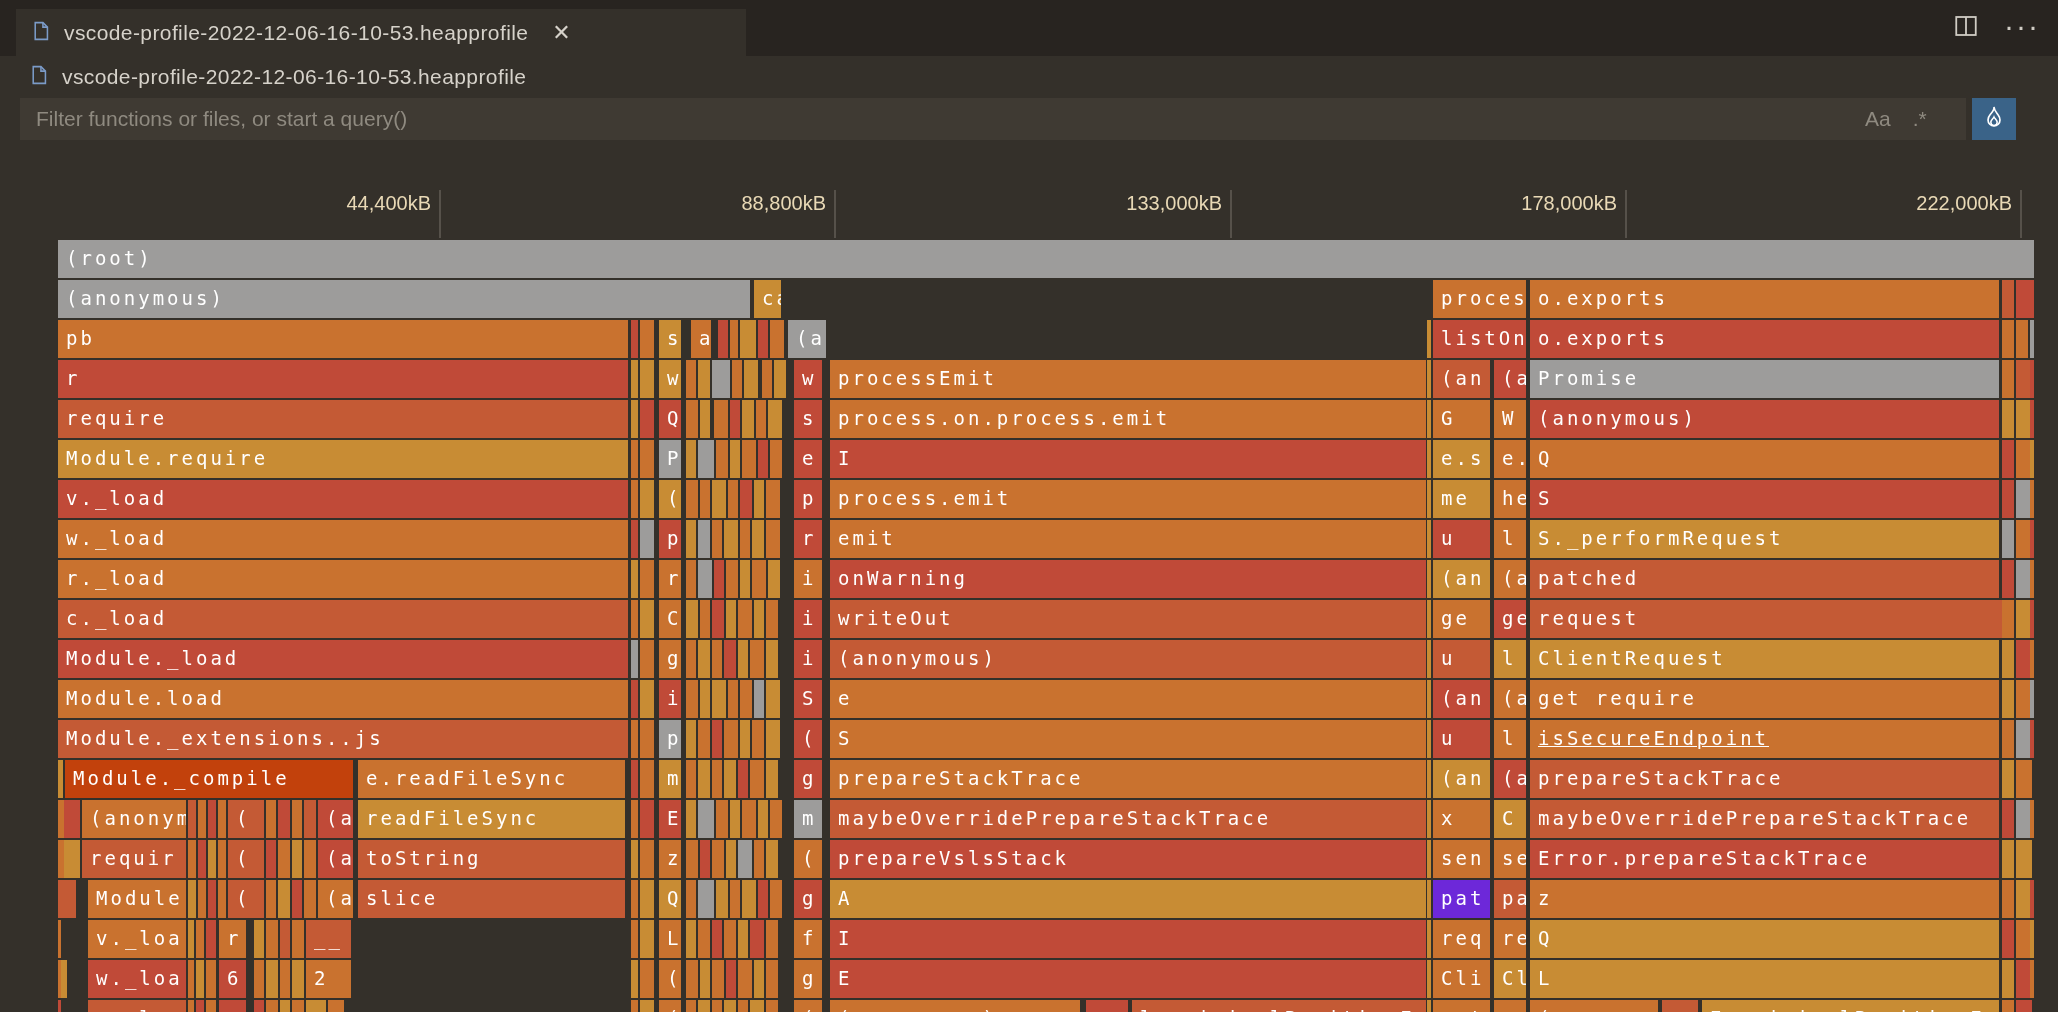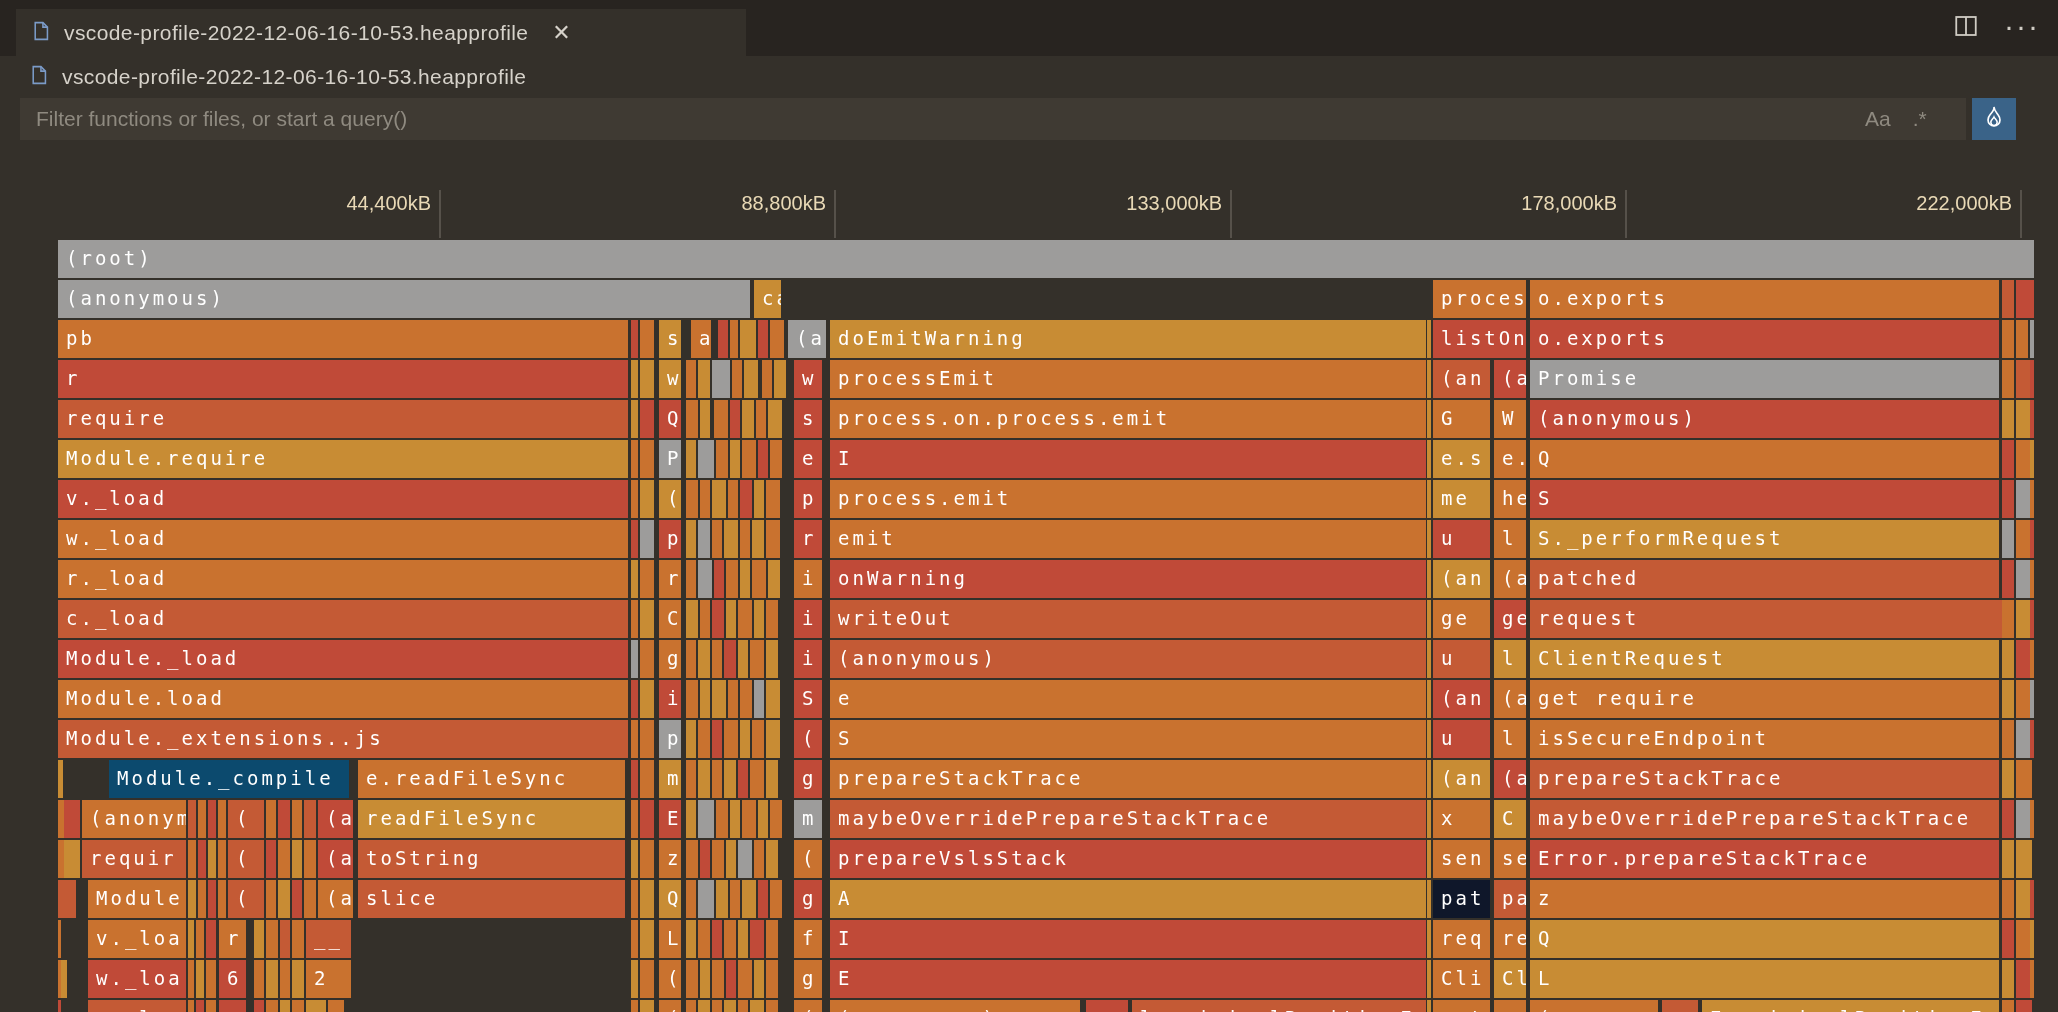--- a/index.html
+++ b/index.html
@@ -120,21 +120,20 @@
       <div class="fcell" style="left: 617px; width: 7px; background: rgb(192, 74, 56); padding: 0px;"></div>
       <div class="fcell" style="left: 626px; width: 14px; background: rgb(201, 114, 47); padding: 0px;"></div>
       <div class="fcell" style="left: 645px; width: 22px; background: rgb(200, 140, 52);">s</div>
       <div class="fcell" style="left: 677px; width: 20px; background: rgb(201, 114, 47);">a</div>
       <div class="fcell" style="left: 704px; width: 10px; background: rgb(192, 74, 56); padding: 0px;"></div>
       <div class="fcell" style="left: 716px; width: 8px; background: rgb(201, 114, 47); padding: 0px;"></div>
       <div class="fcell" style="left: 726px; width: 16px; background: rgb(200, 140, 52); padding: 0px;"></div>
       <div class="fcell" style="left: 744px; width: 10px; background: rgb(192, 74, 56); padding: 0px;"></div>
       <div class="fcell" style="left: 756px; width: 14px; background: rgb(201, 114, 47); padding: 0px;"></div>
       <div class="fcell" style="left: 774px; width: 38px; background: rgb(157, 156, 155);">(a</div>
-      <div class="fcell" style="left: 816px; width: 596px; background: rgb(200, 140, 52);">doEmitWarning</div>
       <div class="fcell" style="left: 1413px; width: 4px; background: rgb(200, 140, 52); padding: 0px;"></div>
       <div class="fcell" style="left: 1419px; width: 93px; background: rgb(192, 74, 56);">listOn</div>
       <div class="fcell" style="left: 1516px; width: 469px; background: rgb(192, 74, 56);">o.exports</div>
       <div class="fcell" style="left: 1988px; width: 12px; background: rgb(201, 114, 47); padding: 0px;"></div>
       <div class="fcell" style="left: 2002px; width: 12px; background: rgb(201, 114, 47); padding: 0px;"></div>
       <div class="fcell" style="left: 2016px; width: 4px; background: rgb(157, 156, 155); padding: 0px;"></div>
     </div>
     <div class="frow" style="top: 360px;">
       <div class="fcell" style="left: 44px; width: 570px; background: rgb(192, 74, 56);">r</div>
       <div class="fcell" style="left: 617px; width: 7px; background: rgb(200, 140, 52); padding: 0px;"></div>
@@ -343,28 +342,28 @@
       <div class="fcell" style="left: 698px; width: 10px; background: rgb(192, 74, 56); padding: 0px;"></div>
       <div class="fcell" style="left: 710px; width: 14px; background: rgb(201, 114, 47); padding: 0px;"></div>
       <div class="fcell" style="left: 726px; width: 10px; background: rgb(200, 140, 52); padding: 0px;"></div>
       <div class="fcell" style="left: 738px; width: 12px; background: rgb(201, 114, 47); padding: 0px;"></div>
       <div class="fcell" style="left: 752px; width: 14px; background: rgb(200, 140, 52); padding: 0px;"></div>
       <div class="fcell" style="left: 780px; width: 28px; background: rgb(192, 74, 56);">(</div>
       <div class="fcell" style="left: 816px; width: 596px; background: rgb(201, 114, 47);">S</div>
       <div class="fcell" style="left: 1413px; width: 4px; background: rgb(200, 140, 52); padding: 0px;"></div>
       <div class="fcell" style="left: 1419px; width: 57px; background: rgb(192, 74, 56);">u</div>
       <div class="fcell" style="left: 1480px; width: 32px; background: rgb(201, 114, 47);">l</div>
-      <div class="fcell" style="left: 1516px; width: 469px; background: rgb(201, 114, 47);">isSecureEndpoint</div>
+      <div class="fcell" style="left: 1516px; width: 469px; background: rgb(201, 114, 47); text-decoration: underline;">isSecureEndpoint</div>
       <div class="fcell" style="left: 1988px; width: 12px; background: rgb(201, 114, 47); padding: 0px;"></div>
       <div class="fcell" style="left: 2002px; width: 14px; background: rgb(157, 156, 155); padding: 0px;"></div>
       <div class="fcell" style="left: 2016px; width: 4px; background: rgb(192, 74, 56); padding: 0px;"></div>
     </div>
     <div class="frow" style="top: 760px;">
       <div class="fcell" style="left: 44px; width: 5px; background: rgb(200, 140, 52); padding: 0px;"></div>
-      <div class="fcell" style="left: 51px; width: 240px; background: #0c4a6e; margin-left: 44px;">Module._compile</div>
+      <div class="fcell" style="left: 51px; width: 288px; background: #c2410c;">Module._compile</div>
       <div class="fcell" style="left: 344px; width: 267px; background: rgb(201, 114, 47);">e.readFileSync</div>
       <div class="fcell" style="left: 617px; width: 7px; background: rgb(192, 74, 56); padding: 0px;"></div>
       <div class="fcell" style="left: 626px; width: 14px; background: rgb(201, 114, 47); padding: 0px;"></div>
       <div class="fcell" style="left: 645px; width: 22px; background: rgb(200, 140, 52);">m</div>
       <div class="fcell" style="left: 672px; width: 10px; background: rgb(201, 114, 47); padding: 0px;"></div>
       <div class="fcell" style="left: 684px; width: 12px; background: rgb(200, 140, 52); padding: 0px;"></div>
       <div class="fcell" style="left: 698px; width: 10px; background: rgb(201, 114, 47); padding: 0px;"></div>
       <div class="fcell" style="left: 710px; width: 12px; background: rgb(200, 140, 52); padding: 0px;"></div>
       <div class="fcell" style="left: 724px; width: 10px; background: rgb(192, 74, 56); padding: 0px;"></div>
       <div class="fcell" style="left: 736px; width: 14px; background: rgb(201, 114, 47); padding: 0px;"></div>
@@ -467,21 +466,21 @@
       <div class="fcell" style="left: 672px; width: 10px; background: rgb(201, 114, 47); padding: 0px;"></div>
       <div class="fcell" style="left: 684px; width: 16px; background: rgb(157, 156, 155); padding: 0px;"></div>
       <div class="fcell" style="left: 702px; width: 12px; background: rgb(200, 140, 52); padding: 0px;"></div>
       <div class="fcell" style="left: 716px; width: 10px; background: rgb(201, 114, 47); padding: 0px;"></div>
       <div class="fcell" style="left: 728px; width: 14px; background: rgb(200, 140, 52); padding: 0px;"></div>
       <div class="fcell" style="left: 744px; width: 10px; background: rgb(192, 74, 56); padding: 0px;"></div>
       <div class="fcell" style="left: 756px; width: 12px; background: rgb(201, 114, 47); padding: 0px;"></div>
       <div class="fcell" style="left: 780px; width: 28px; background: rgb(192, 74, 56);">g</div>
       <div class="fcell" style="left: 816px; width: 596px; background: rgb(200, 140, 52);">A</div>
       <div class="fcell" style="left: 1413px; width: 4px; background: rgb(200, 140, 52); padding: 0px;"></div>
-      <div class="fcell" style="left: 1419px; width: 57px; background: #0f172a;">pat</div>
+      <div class="fcell" style="left: 1419px; width: 57px; background: #6d28d9;">pat</div>
       <div class="fcell" style="left: 1480px; width: 32px; background: rgb(196, 90, 53);">pa</div>
       <div class="fcell" style="left: 1516px; width: 469px; background: rgb(201, 114, 47);">z</div>
       <div class="fcell" style="left: 1988px; width: 12px; background: rgb(201, 114, 47); padding: 0px;"></div>
       <div class="fcell" style="left: 2002px; width: 14px; background: rgb(200, 140, 52); padding: 0px;"></div>
       <div class="fcell" style="left: 2016px; width: 4px; background: rgb(192, 74, 56); padding: 0px;"></div>
     </div>
     <div class="frow" style="top: 920px;">
       <div class="fcell" style="left: 44px; width: 3px; background: rgb(201, 114, 47); padding: 0px;"></div>
       <div class="fcell" style="left: 74px; width: 98px; background: rgb(201, 114, 47);">v._loa</div>
       <div class="fcell" style="left: 174px; width: 6px; background: rgb(200, 140, 52); padding: 0px;"></div>

